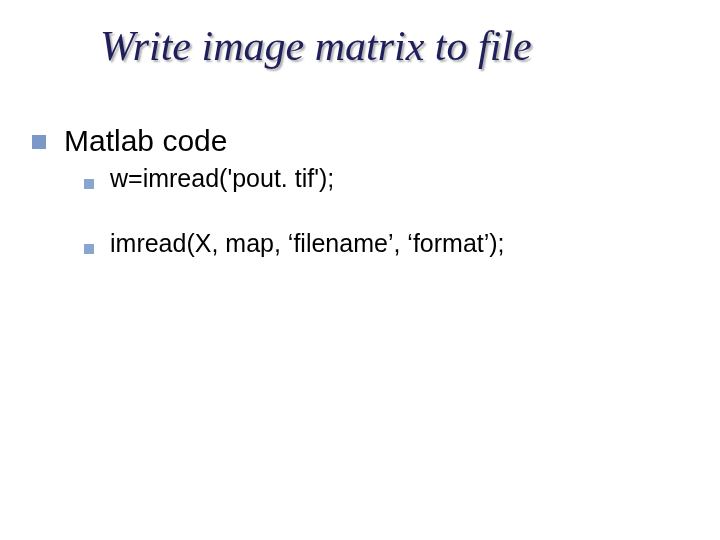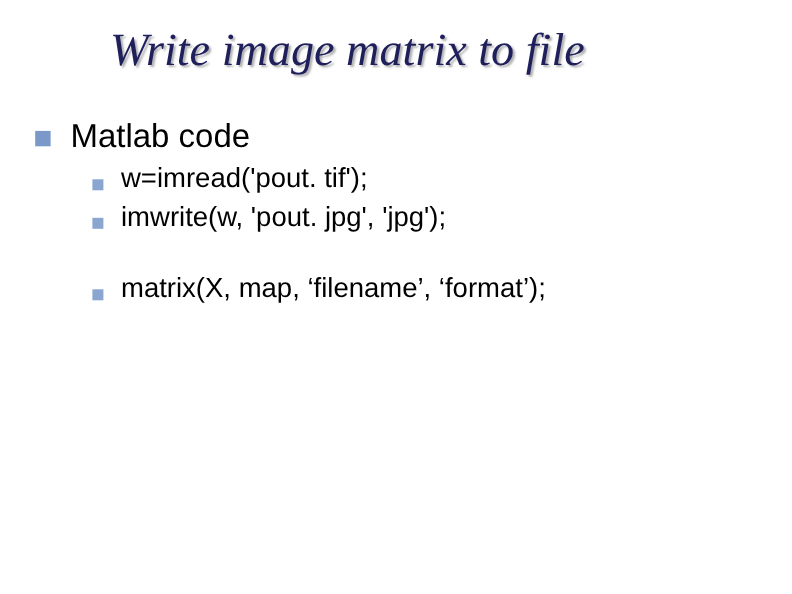--- a/index.html
+++ b/index.html
@@ -32,21 +32,21 @@
   }
   .body {
     position: absolute;
     top: 104px;
     left: 32px;
     right: 20px;
   }
   .lvl1 {
     display: flex;
     align-items: flex-start;
-    margin-top: 4px;
+    margin-top: 20px;
     margin-bottom: 6px;
   }
   .lvl1 .bullet {
     width: 14px;
     height: 14px;
     background: #7a98c8;
     margin-top: 11px;
     margin-right: 18px;
     flex: 0 0 auto;
   }
@@ -88,27 +88,23 @@
 
     <div class="lvl1">
       <div class="bullet"></div>
       <div class="text">Matlab code</div>
     </div>
 
     <div class="lvl2">
       <div class="bullet"></div>
       <div class="text">w=imread('pout. tif');</div>
     </div>
-    <div class="lvl2">
-      <div class="bullet"></div>
-      <div class="text">imwrite(w, 'pout. jpg', 'jpg');</div>
-    </div>
 
     <div class="gap"></div>
 
 
     <div class="lvl2">
       <div class="bullet"></div>
-      <div class="text">matrix(X, map, ‘filename’, ‘format’);</div>
+      <div class="text">imread(X, map, ‘filename’, ‘format’);</div>
     </div>
 
   </div>
 </div>
 
 </body></html>

